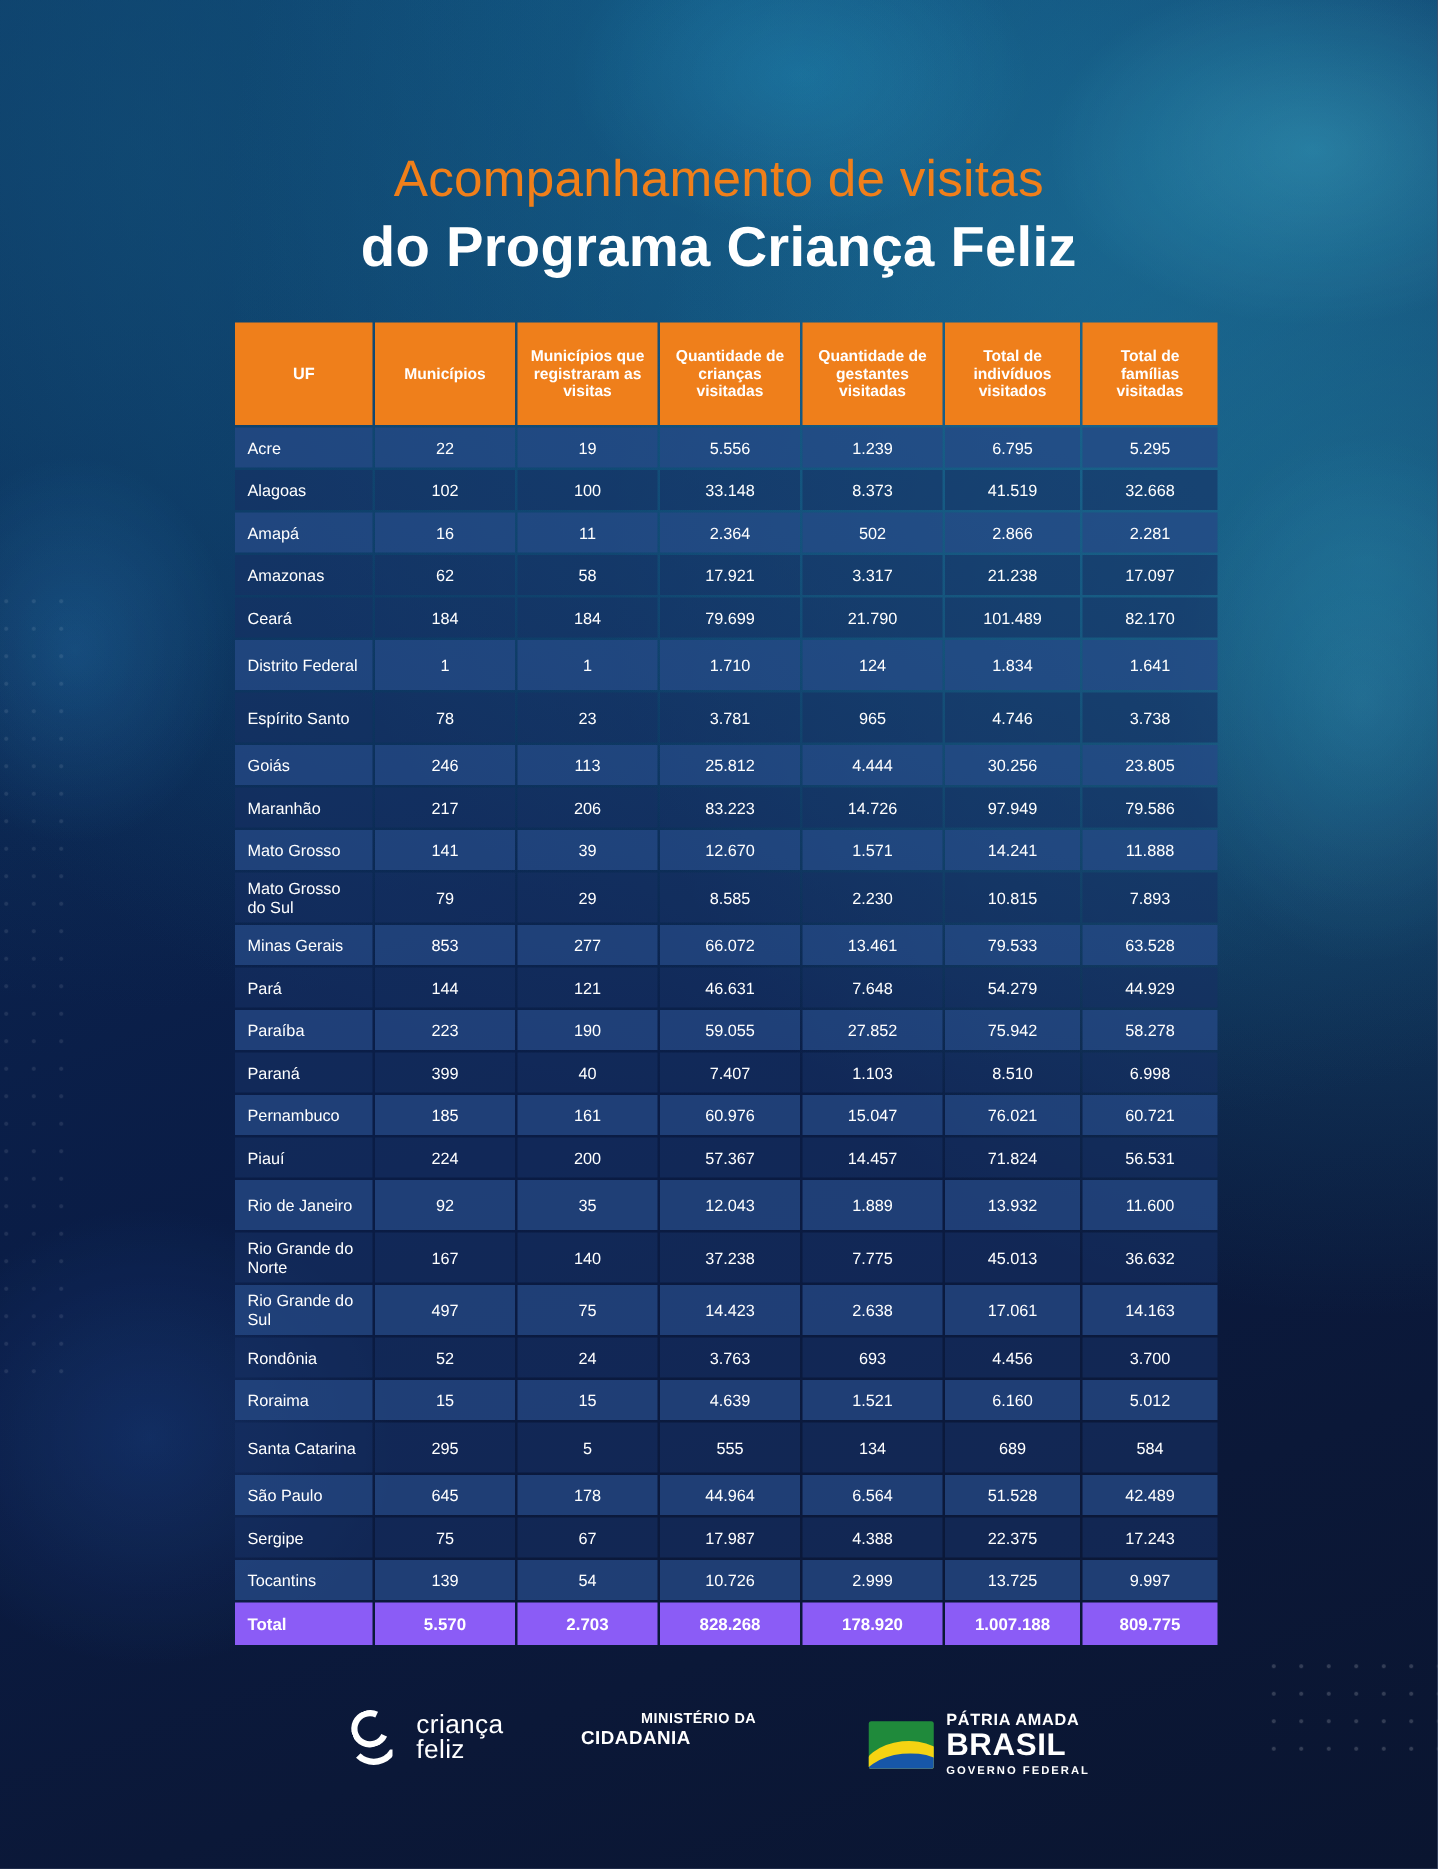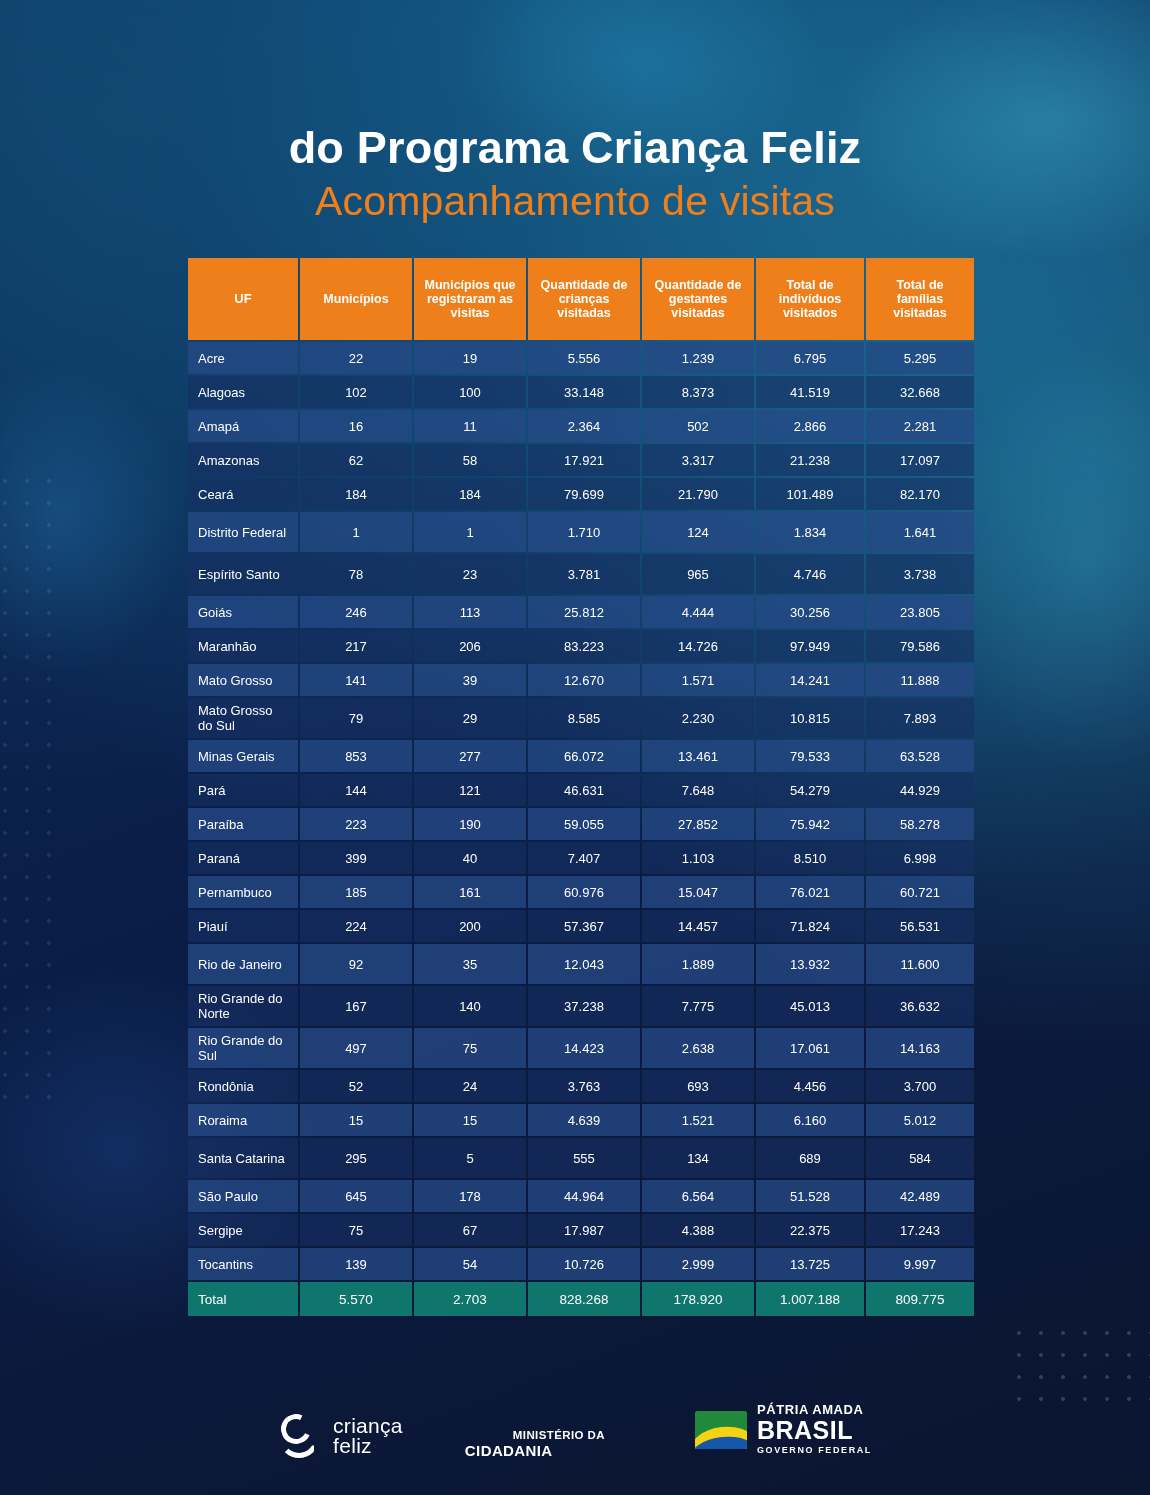--- a/index.html
+++ b/index.html
@@ -113,39 +113,39 @@
     line-height: 15px;
   }
   tbody td.uf {
     text-align: left;
     font-size: 13px;
     margin-top: 32px;
   }
   tbody tr.odd td  { background: rgba(37, 73, 133, 0.78); }
   tbody tr.even td { background: rgba(22, 48, 100, 0.62); }
   tbody tr.total td {
-    background: #0f766e;
-    font-weight: normal;
+    background: #8b5cf6;
+    font-weight: bold;
     color: #ffffff;
     height: 34px;
     font-size: 13.5px;
   }
   tbody tr.total td.uf { text-align: left; }
   tbody tr.tall td { height: 40px; }
 
   
   #footer {
     position: absolute;
     top: 1368px;
     left: 0;
     width: 1150px;
     height: 90px;
     z-index: 3;
     display: flex;
-    align-items: flex-end;
+    align-items: flex-start;
     justify-content: center;
     gap: 62px;
   }
   .logo-cf { display: flex; align-items: center; gap: 11px; }
   .logo-cf .mark {
     width: 44px; height: 44px;
     position: relative;
   }
   .logo-cf .mark .c-shape {
     position: absolute;
@@ -203,22 +203,22 @@
 </style>
 </head>
 <body>
 
 <div id="bg"></div>
 <div id="bg-blobs"></div>
 <div class="dotgrid" id="dots-left"></div>
 <div class="dotgrid" id="dots-right"></div>
 
 <div id="title-block">
+  <div id="title-line1">Acompanhamento de visitas</div>
   <div id="title-line2">do Programa Criança Feliz</div>
-  <div id="title-line1">Acompanhamento de visitas</div>
 </div>
 
 <div id="table-wrap">
   <table>
     <colgroup>
       <col class="c0">
         <col class="c1">
         <col class="c2">
         <col class="c3">
         <col class="c4">

